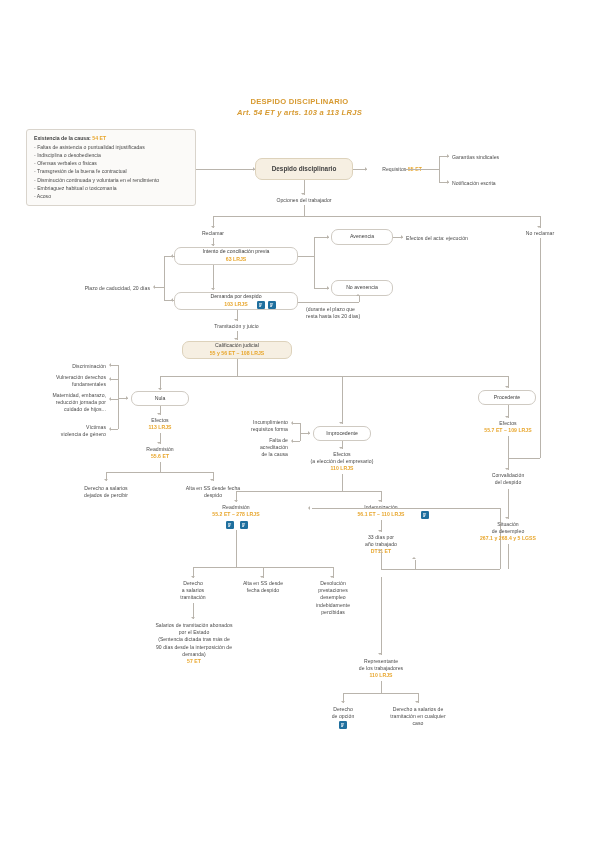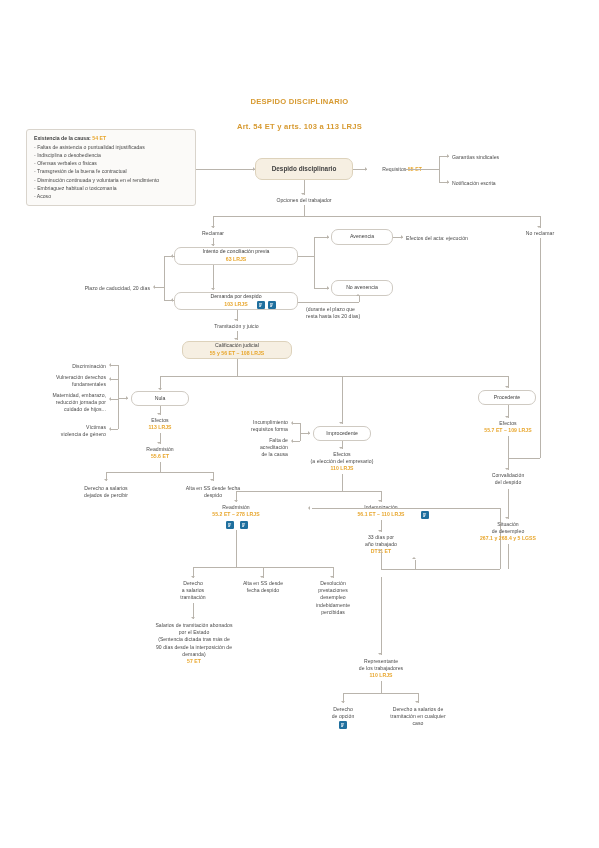--- a/index.html
+++ b/index.html
@@ -46,21 +46,21 @@
   .fb{position:absolute;width:7.5px;height:7.5px;background:#1f6f9e;border-radius:1.2px;
       color:#fff;font-size:5.4px;font-weight:bold;display:flex;align-items:center;
       justify-content:center;font-family:"Liberation Serif",serif;}
 </style>
 </head>
 <body>
 
 <div id="page">
 
   <div class="title" style="top:96px;">DESPIDO DISCIPLINARIO</div>
-  <div class="title" style="top:121px;">Art. 54 ET y arts. 103 a 113 LRJS</div>
+  <div class="title" style="top:107px;font-style:italic;">Art. 54 ET y arts. 103 a 113 LRJS</div>
 
   <div class="panel" style="left:26px;top:129px;width:170px;">
     <div class="hd">
       <span>Existencia de la causa:</span>
       <span class="acc">54 ET</span>
     </div>
     <ul>
       <li>Faltas de asistencia o puntualidad injustificadas</li>
       <li>Indisciplina o desobediencia</li>
       <li>Ofensas verbales o físicas</li>

